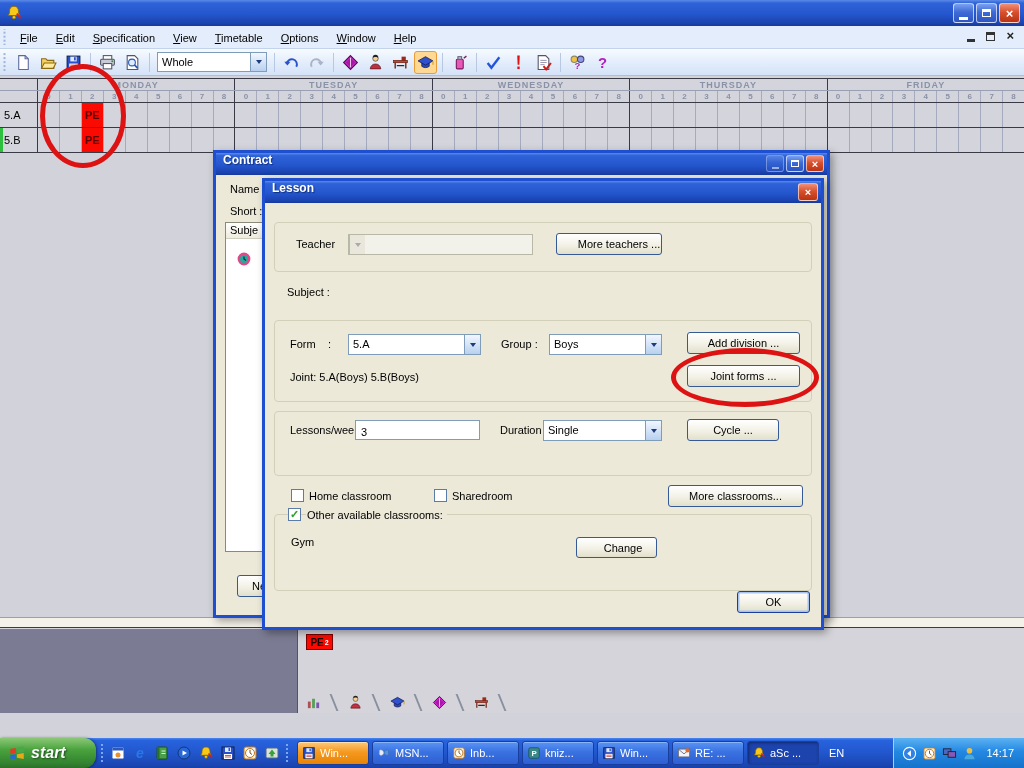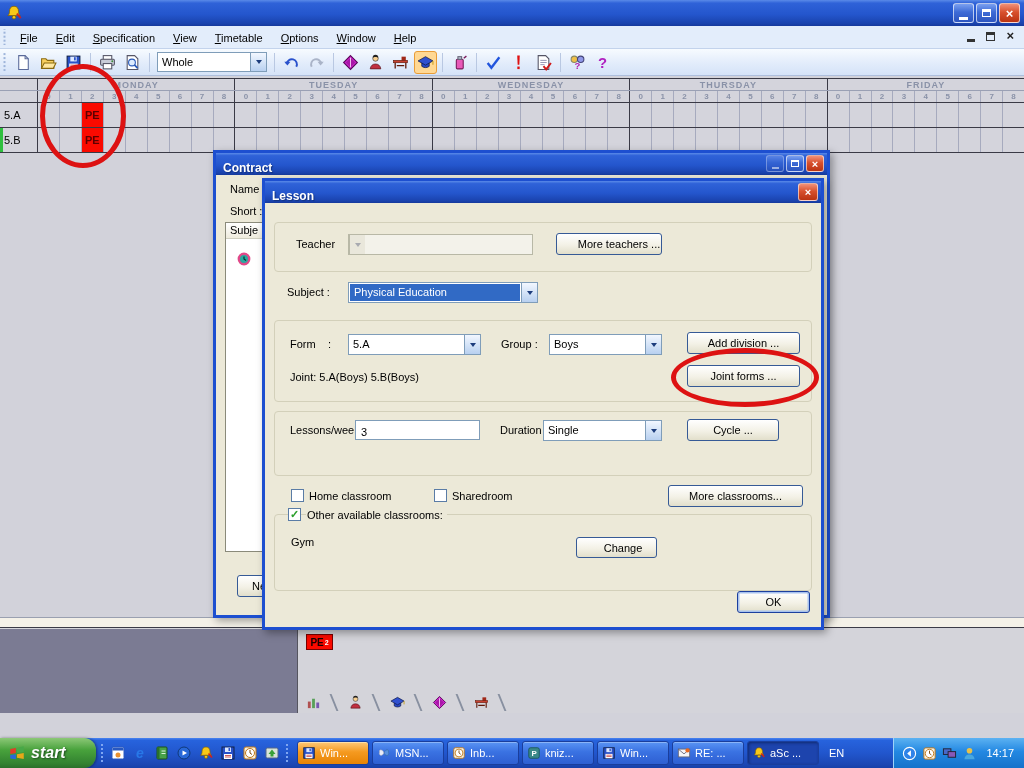--- a/index.html
+++ b/index.html
@@ -103,21 +103,21 @@
   .task.attention { background:linear-gradient(180deg,#ffc878 0%,#f59a20 45%,#e88405 100%); box-shadow:inset 0 1px 0 #ffe0a8; }
   .task.active { background:#1d44ad; box-shadow:inset 1px 1px 3px #102a70; }
   #lang { color:#fff; font-size:11px; margin:0 8px 0 10px; }
   #tray { height:30px; margin-left:auto; display:flex; align-items:center; gap:5px; padding:0 10px 0 8px;
     background:linear-gradient(180deg,#5cb2f2 0%,#2388e2 45%,#1572ca 100%); border-left:1px solid #9fd2f8; }
   #tray svg { width:15px; height:15px; }
   #tray .time { color:#fff; font-size:11px; margin-left:4px; }
 
   
   .dialog { position:absolute; background:#ece9d8; border:3px solid #1d4fd0; box-shadow:3px 3px 8px rgba(0,0,0,.35); }
-  .dlg-title { height:22px; display:flex; align-items:flex-end; padding-left:7px;
+  .dlg-title { height:22px; display:flex; align-items:flex-start; padding-left:7px;
     background:linear-gradient(180deg,#5a8ae8 0%,#2f62d8 12%,#2456cd 55%,#1a43ae 90%,#16399c 100%); }
   .dlg-title span { color:#fff; font-weight:bold; font-size:12px; text-shadow:1px 1px 1px #12327e; }
   .dlg-btns { position:absolute; right:3px; top:2px; display:flex; gap:2px; }
   .dlg-btn { width:18px; height:17px; border-radius:3px; border:1px solid rgba(255,255,255,.6);
     background:linear-gradient(180deg,#7aa0f0 0%,#3e6bd6 45%,#2d55c0 100%);
     display:flex; align-items:center; justify-content:center; color:#fff; font-size:11px; font-weight:bold; }
   .dlg-btn.close { background:linear-gradient(180deg,#f09078 0%,#d8512e 45%,#ba3312 100%); }
   .dlg-btn.dim { opacity:.55; }
   .dlg-btn .g-min { width:7px; height:2px; margin-top:8px; }
   .dlg-btn .g-restore { width:8px; height:7px; border-width:1px; border-top-width:2.5px; }
@@ -594,26 +594,20 @@
     <div class="groupbox" style="left:9px;top:41px;width:538px;height:50px;"></div>
     <span class="lbl" style="left:31px;top:57px;">Teacher</span>
     <div class="xp-combo dlg-combo disabled" style="left:83px;top:53px;width:185px;">
       <span class="combo-arrow">
           <i></i>
         </span>
     </div>
     <div class="xp-btn" style="left:291px;top:52px;width:106px;padding-left:20px;">More teachers ...</div>
 
     <span class="lbl" style="left:22px;top:105px;">Subject :</span>
-    <div class="xp-combo dlg-combo" style="left:83px;top:101px;width:190px;">
-      <span class="combo-text sel">Physical Education</span>
-      <span class="combo-arrow">
-          <i></i>
-        </span>
-    </div>
 
     <div class="groupbox" style="left:9px;top:139px;width:538px;height:82px;"></div>
     <span class="lbl" style="left:25px;top:157px;">Form    :</span>
     <div class="xp-combo dlg-combo" style="left:83px;top:153px;width:133px;">
       <span class="combo-text">5.A</span>
       <span class="combo-arrow">
           <i></i>
         </span>
     </div>
     <span class="lbl" style="left:236px;top:157px;">Group :</span>

